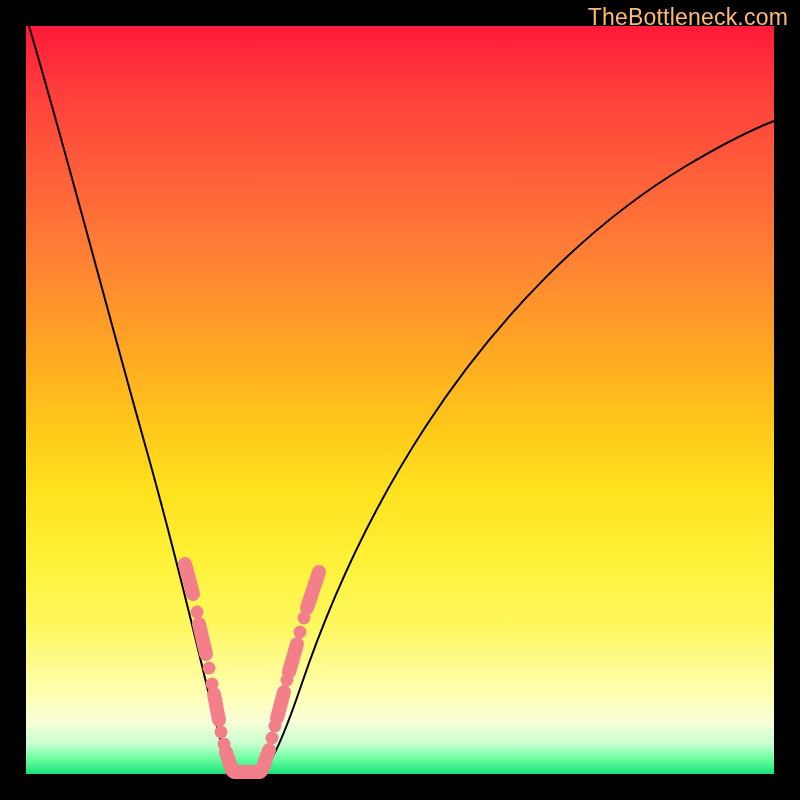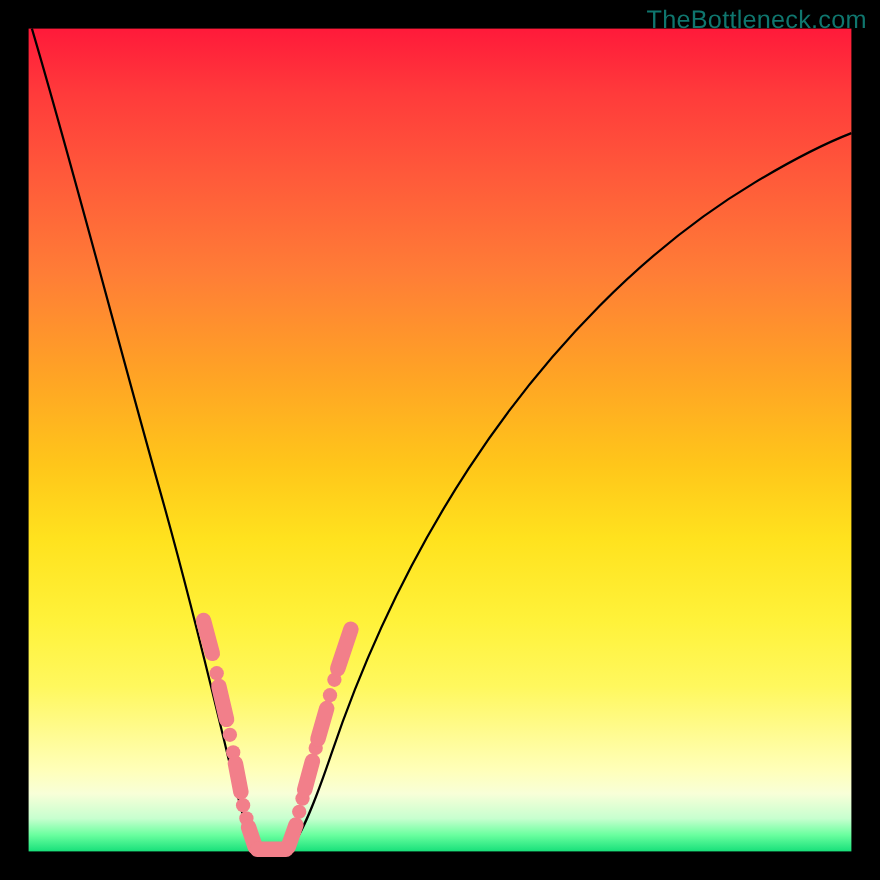--- a/index.html
+++ b/index.html
@@ -33,21 +33,21 @@
       #f8ffd8 93%,
       #c7ffcf 96%,
       #6aff9f 98%,
       #18e07a 100%
     );
   }
   .watermark {
     position: absolute;
     top: 4px;
     right: 12px;
-    color: #0f766e;
+    color: #fdba74;
     font-size: 23px;
     letter-spacing: 0.2px;
     font-weight: 400;
     user-select: none;
   }
   svg.curves {
     position: absolute;
     left: 0;
     top: 0;
     width: 748px;

